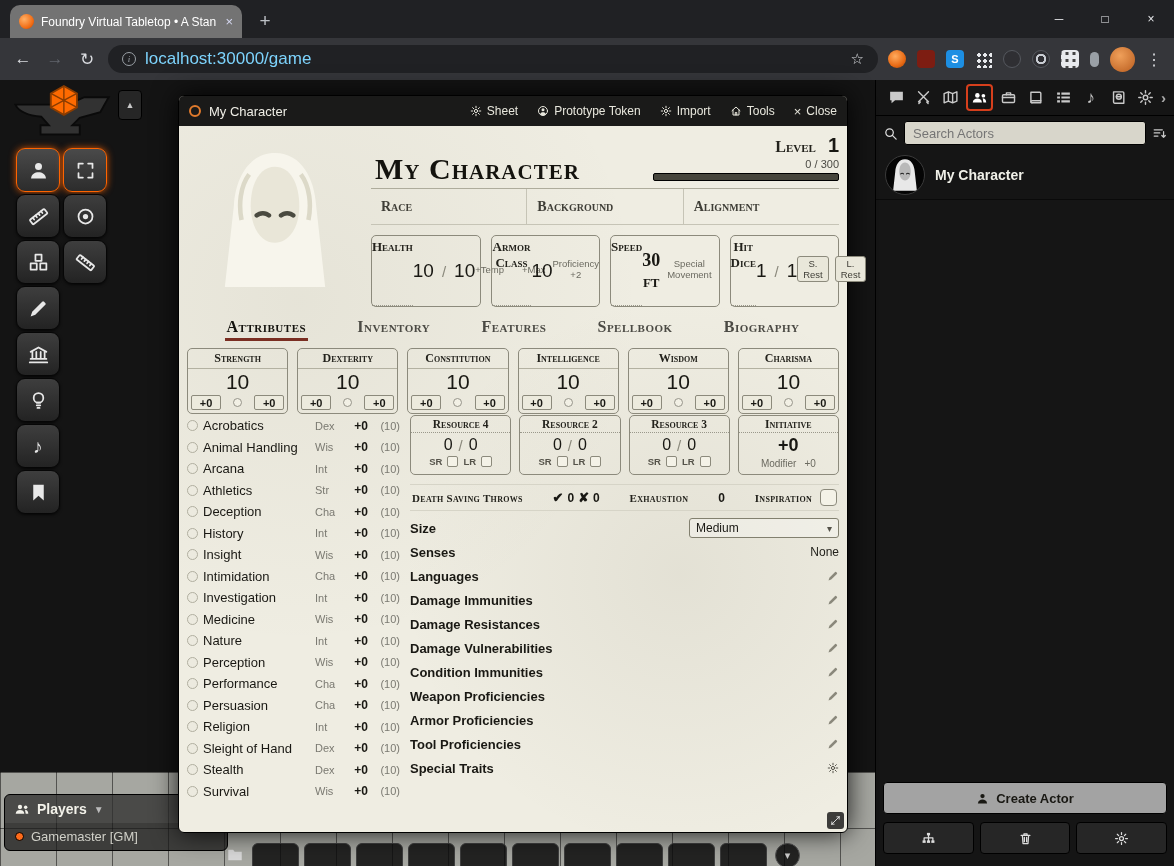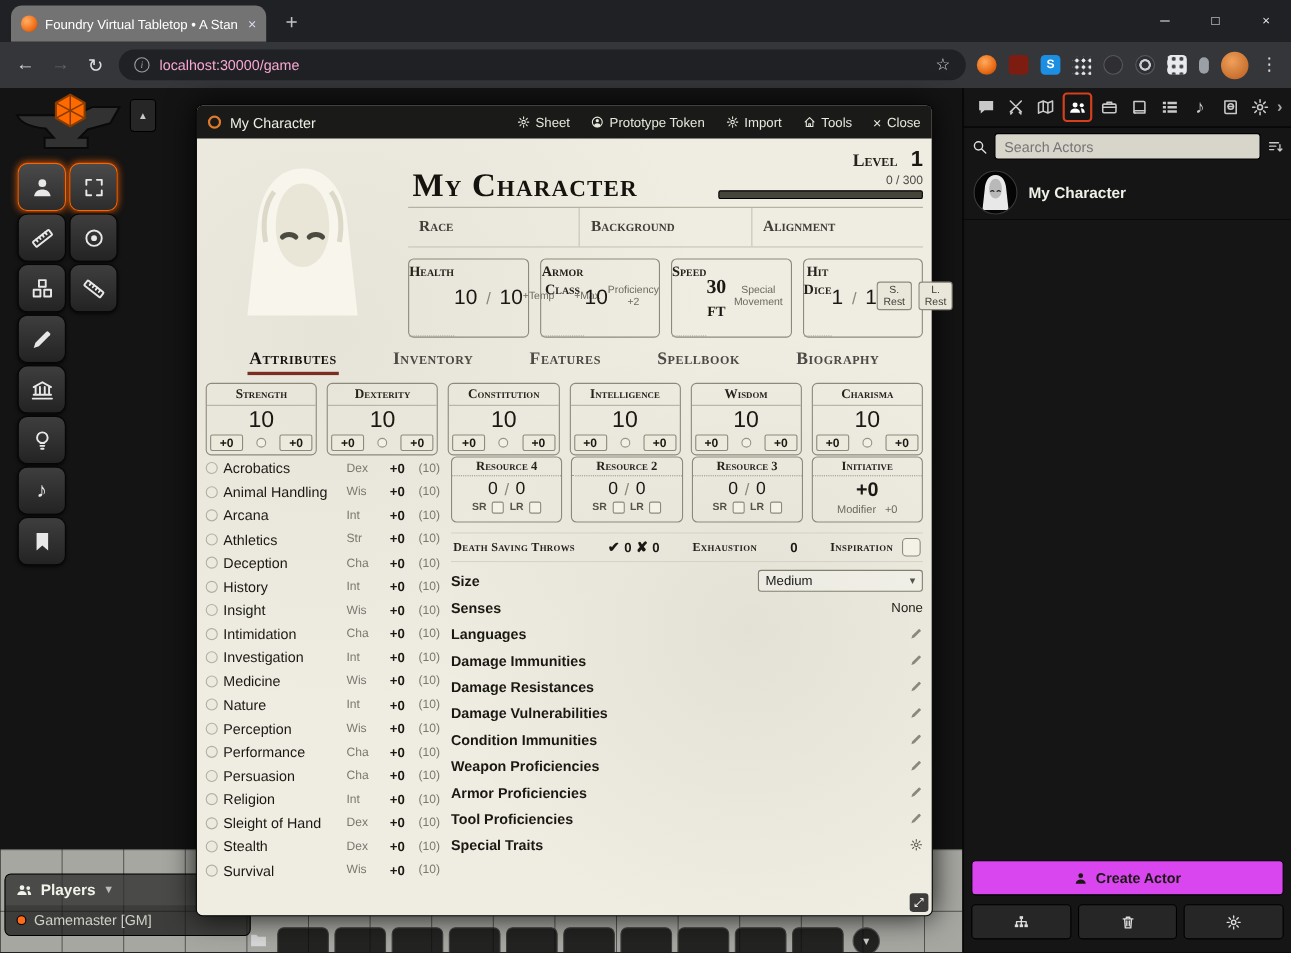--- a/index.html
+++ b/index.html
@@ -17,21 +17,21 @@
   .tab-title{flex:1;font-size:12px;color:#fff;white-space:nowrap;overflow:hidden}
   .tab-close{color:#d6d9f2;font-size:13px;flex:none}
   .newtab{width:30px;height:30px;margin:0 0 2px 8px;color:#bdc1c6;font-size:19px;display:flex;align-items:center;justify-content:center}
   .wincontrols{margin-left:auto;display:flex;height:100%}
   .wincontrols span{width:46px;display:flex;align-items:center;justify-content:center;color:#e8eaed;font-size:12px}
   .addressbar{position:absolute;left:0;top:38px;width:100%;height:42px;background:#35363a;display:flex;align-items:center;padding:0 12px;gap:10px}
   .navbtn{color:#dadce0;font-size:17px;width:22px;text-align:center}
   .navbtn.disabled{color:#60646b}
   .urlbox{flex:1;height:28px;background:#202124;border-radius:14px;display:flex;align-items:center;gap:9px;padding:0 14px;min-width:0}
   .info-i{width:14px;height:14px;border:1.4px solid #9aa0a6;border-radius:50%;color:#9aa0a6;font-size:9px;font-style:italic;font-family:"Liberation Serif",serif;display:flex;align-items:center;justify-content:center;flex:none}
-  .url{flex:1;font-size:13px;color:#f9a8d4;white-space:nowrap;overflow:hidden}
+  .url{flex:1;font-size:17px;color:#7dd3fc;white-space:nowrap;overflow:hidden}
   .star{color:#dadce0;font-size:15px}
   .extbar{display:flex;align-items:center;gap:11px;flex:none}
   .ext{width:18px;height:18px;border-radius:4px;flex:none}
   .ext-foundry{border-radius:50%;background:radial-gradient(circle at 40% 35%,#ffab5e,#e86a14 60%,#9c3f06)}
   .ext-ublock{background:#7d1d12}
   .ext-s{background:#1d8fe3;color:#fff;font-size:11px;font-weight:bold;display:flex;align-items:center;justify-content:center}
   .ext-grid{border-radius:0;background:radial-gradient(#e8eaed 1.6px,transparent 1.9px);background-size:6px 6px;background-position:1px 1px;width:17px;height:17px}
   .ext-dark{border-radius:50%;background:#2f2f33;border:1px solid #55585e}
   .ext-ring{border-radius:50%;background:radial-gradient(circle,#2f2f33 3px,#c9cdd3 3.5px,#c9cdd3 5px,#2f2f33 5.5px);border:1px solid #55585e}
   .ext-light{background:#e8eaed;background-image:radial-gradient(#444 1.7px,transparent 2px);background-size:7px 7px;background-position:2.5px 7px}
@@ -73,21 +73,21 @@
   .side-tab svg{width:17px;height:17px}
   .side-tab.active{border:2px solid #d63f1c;border-radius:4px;color:#fff;width:27px;height:27px}
   .side-collapse{color:#aaa;font-size:15px;font-weight:bold}
   .search-row{height:34px;display:flex;align-items:center;gap:6px;padding:0 7px}
   .search-row svg{width:15px;height:15px;color:#ddd}
   .search-input{flex:1;height:24px;background:#d8d6cb;border:1px solid #000;border-radius:3px;font-size:13px;color:#1a1a1a;padding:0 8px;font-family:inherit}
   .actor-item{height:50px;display:flex;align-items:center;gap:10px;padding:0 9px;border-bottom:1px solid rgba(0,0,0,.5)}
   .avatar{width:40px;height:40px;border-radius:50%;background:#050505;border:1px solid #3a3a3a;overflow:hidden;flex:none;display:flex;align-items:center;justify-content:center}
   .actor-name{color:#f0f0e8;font-weight:bold;font-size:14px}
   .create-row{position:absolute;left:7px;right:7px;top:702px;height:32px;display:flex;gap:7px}
-  .btn-light{flex:1;background:#d946ef;border:1px solid #000;border-radius:4px;display:flex;align-items:center;justify-content:center;gap:7px;font-size:13px;font-weight:bold;color:#191813}
+  .btn-light{flex:1;background:#a3a3a3;border:1px solid #000;border-radius:4px;display:flex;align-items:center;justify-content:center;gap:7px;font-size:13px;font-weight:bold;color:#191813}
   .btn-light svg{width:13px;height:13px}
   .util-row{position:absolute;left:7px;right:7px;top:742px;height:32px;display:flex;gap:6px}
   .btn-import{flex:none;width:180px}
   .btn-dark{flex:1;background:#262626;border:1px solid #000;border-radius:4px;display:flex;align-items:center;justify-content:center;color:#ddd}
   .btn-dark svg{width:15px;height:15px}
 
   
   .app{position:absolute;left:178px;top:95px;width:670px;height:738px;border:1px solid #000;border-radius:6px;box-shadow:0 0 26px rgba(0,0,0,.85);display:flex;flex-direction:column;background:radial-gradient(circle at 18% 28%,rgba(110,105,80,.07),transparent 45%),radial-gradient(circle at 75% 65%,rgba(110,105,80,.09),transparent 40%),#efede2}
   .wtitle{height:30px;flex:none;background:rgba(8,8,8,.92);border-radius:5px 5px 0 0;display:flex;align-items:center;gap:8px;padding:0 10px;color:#efeee6;font-size:13px}
   .wt-icon{width:12px;height:12px;border-radius:50%;border:2px solid #e07a2c;flex:none}

